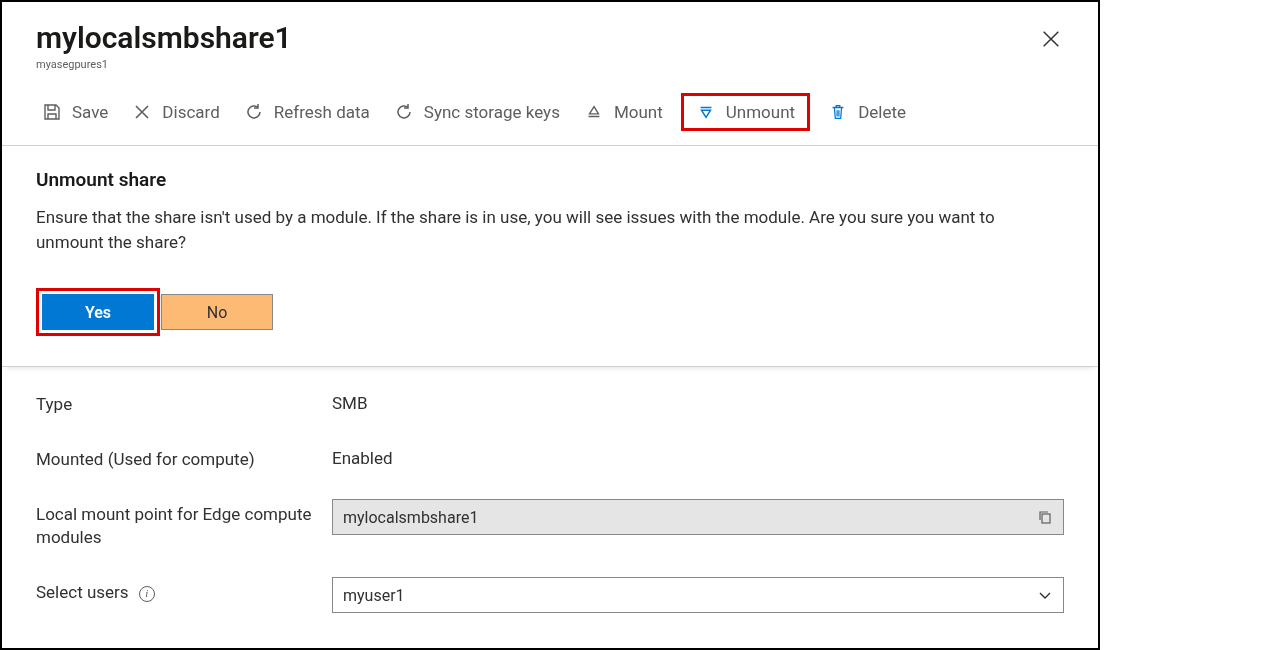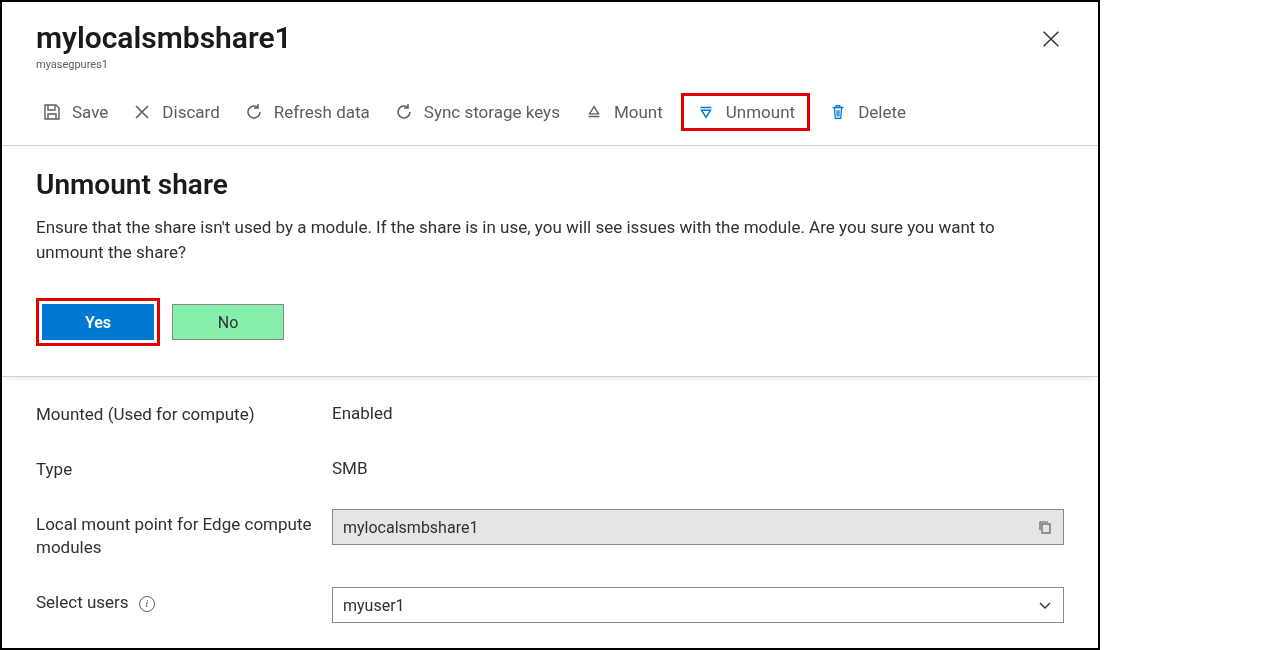--- a/index.html
+++ b/index.html
@@ -68,43 +68,43 @@
   }
   .dialog {
     padding: 22px 34px 30px 34px;
     border-bottom: 1px solid #d2d0ce;
     box-shadow: 0 4px 6px -4px rgba(0,0,0,0.15);
     position: relative;
     z-index: 2;
     background: #fff;
   }
   .dialog-title {
-    font-size: 28px;
+    font-size: 19px;
     font-weight: 600;
     color: #1b1a19;
     margin-bottom: 14px;
   }
   .dialog-body {
     font-size: 17px;
     color: #323130;
     line-height: 1.45;
     max-width: 1180px;
   }
   .dialog-actions {
     margin-top: 34px;
     display: flex;
-    gap: 12px;
+    gap: 1px;
     align-items: center;
   }
   .btn {
     min-width: 112px;
     height: 36px;
     font-size: 16px;
     border: 1px solid #8a8886;
-    background: #86efac;
+    background: #fdba74;
     color: #323130;
     cursor: pointer;
     font-family: inherit;
   }
   .btn-primary {
     background: #0078d4;
     border-color: #0078d4;
     color: #fff;
     font-weight: 600;
   }
@@ -270,27 +270,27 @@
       <span class="yes-wrap">
         <button class="btn btn-primary">Yes</button>
       </span>
       <button class="btn">No</button>
     </div>
   </div>
 
   <div class="form">
 
     <div class="form-row">
+      <div class="form-label">Type</div>
+      <div class="form-value">SMB</div>
+    </div>
+
+    <div class="form-row">
       <div class="form-label">Mounted (Used for compute)</div>
       <div class="form-value">Enabled</div>
-    </div>
-
-    <div class="form-row">
-      <div class="form-label">Type</div>
-      <div class="form-value">SMB</div>
     </div>
 
     <div class="form-row">
       <div class="form-label">Local mount point for Edge compute modules</div>
       <div class="ro-field">
         <span style="flex:1">mylocalsmbshare1</span>
         <span class="copy-ico">
           <svg viewBox="0 0 16 16" width="16" height="16">
             <rect x="5" y="5" width="8" height="9" fill="none" stroke="#605e5c" stroke-width="1.2"></rect>
             <path d="M3 11V3h8" fill="none" stroke="#605e5c" stroke-width="1.2"></path>

